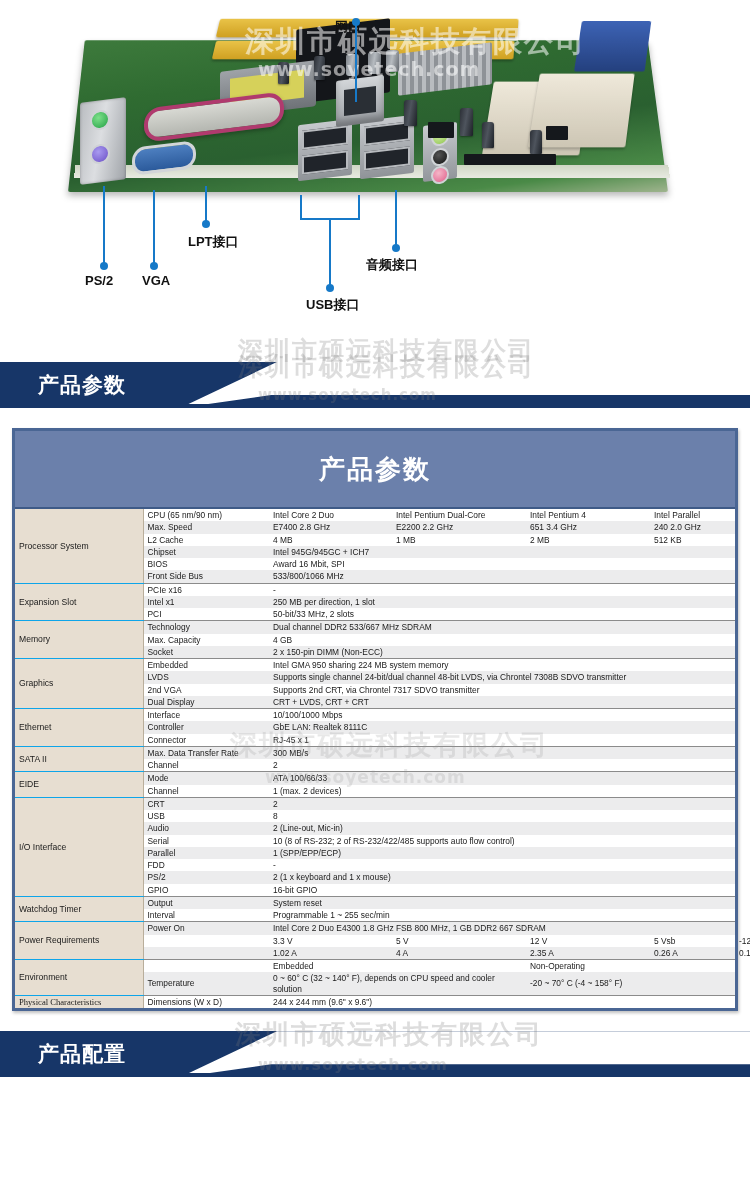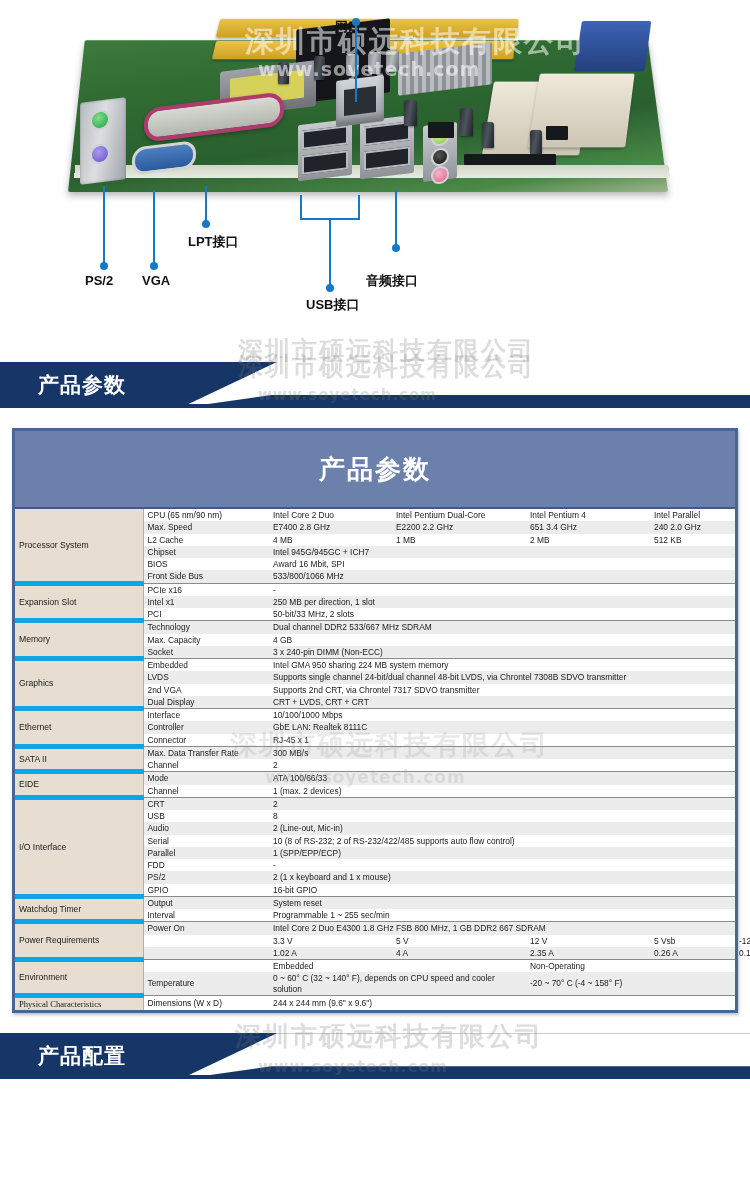--- a/index.html
+++ b/index.html
@@ -126,21 +126,21 @@
     font-family:"DejaVu Sans","Liberation Sans",sans-serif;
     border-bottom:2px solid #3e5a87;
   }
   table.spec{ width:100%; border-collapse:collapse; table-layout:fixed;
               font-size:8.4px; color:#1a1a1a; }
   table.spec td{
     padding:1px 4px; vertical-align:middle; line-height:1.22;
     font-family:"Liberation Sans", sans-serif; white-space:nowrap;
   }
   td.grp{
-    background:#e7ded1; border-right:1px solid #b9ae9b; border-bottom:5px solid #0ea5e9;
+    background:#e7ded1; border-right:1px solid #b9ae9b; border-bottom:1px solid #0ea5e9;
     width:128px; padding-left:8px; font-size:8.6px;
   }
   td.grp.last{ border-bottom:none;font-family:Liberation Serif, serif; }
   td.sub{ width:132px; }
   td.val{ }
   tr.r-w td:not(.grp){ background:#ffffff; }
   tr.r-g td:not(.grp){ background:#ececed; }
   tr.sep td{ border-top:1px solid #8b8b8b; }
   .wrapcell{ white-space:normal !important; line-height:1.18; }
 
@@ -234,21 +234,21 @@
 
     <div class="cl-line" style="left:300px;top:195px;width:2px;height:25px;"></div>
     <div class="cl-line" style="left:358px;top:195px;width:2px;height:25px;"></div>
     <div class="cl-line" style="left:300px;top:218px;width:60px;height:2px;"></div>
     <div class="cl-line" style="left:329px;top:218px;width:2px;height:70px;"></div>
     <div class="cl-dot" style="left:326px;top:284px;"></div>
     <div class="cl-label" style="left:306px;top:296px;">USB接口</div>
 
     <div class="cl-line" style="left:395px;top:190px;width:2px;height:57px;"></div>
     <div class="cl-dot" style="left:392px;top:244px;"></div>
-    <div class="cl-label" style="left:366px;top:272px;">音频接口</div>
+    <div class="cl-label" style="left:366px;top:256px;">音频接口</div>
   </div>
 </div>
 
 <div style="position:relative;height:22px;">
   <div class="wm wm-dark" style="left:238px;top:-6px;font-size:25px;letter-spacing:2px;">深圳市硕远科技有限公司</div>
 </div>
 
 <div class="banner">
   <div class="bg-full"></div>
   <div class="notch"></div>
@@ -326,21 +326,21 @@
             <td class="grp" rowspan="3">Memory</td>
             <td class="sub">Technology</td>
             <td class="val" colspan="4">Dual channel DDR2 533/667 MHz SDRAM</td>
           </tr>
           <tr class="r-w">
             <td class="sub">Max. Capacity</td>
             <td class="val" colspan="4">4 GB</td>
           </tr>
           <tr class="r-g">
             <td class="sub">Socket</td>
-            <td class="val" colspan="4">3 x 240-pin DIMM (Non-ECC)</td>
+            <td class="val" colspan="4">2 x 150-pin DIMM (Non-ECC)</td>
           </tr>
           <tr class="r-w sep">
             <td class="grp" rowspan="4">Graphics</td>
             <td class="sub">Embedded</td>
             <td class="val" colspan="4">Intel GMA 950 sharing 224 MB system memory</td>
           </tr>
           <tr class="r-g">
             <td class="sub">LVDS</td>
             <td class="val" colspan="4">Supports single channel 24-bit/dual channel 48-bit LVDS, via Chrontel 7308B SDVO transmitter</td>
           </tr>

